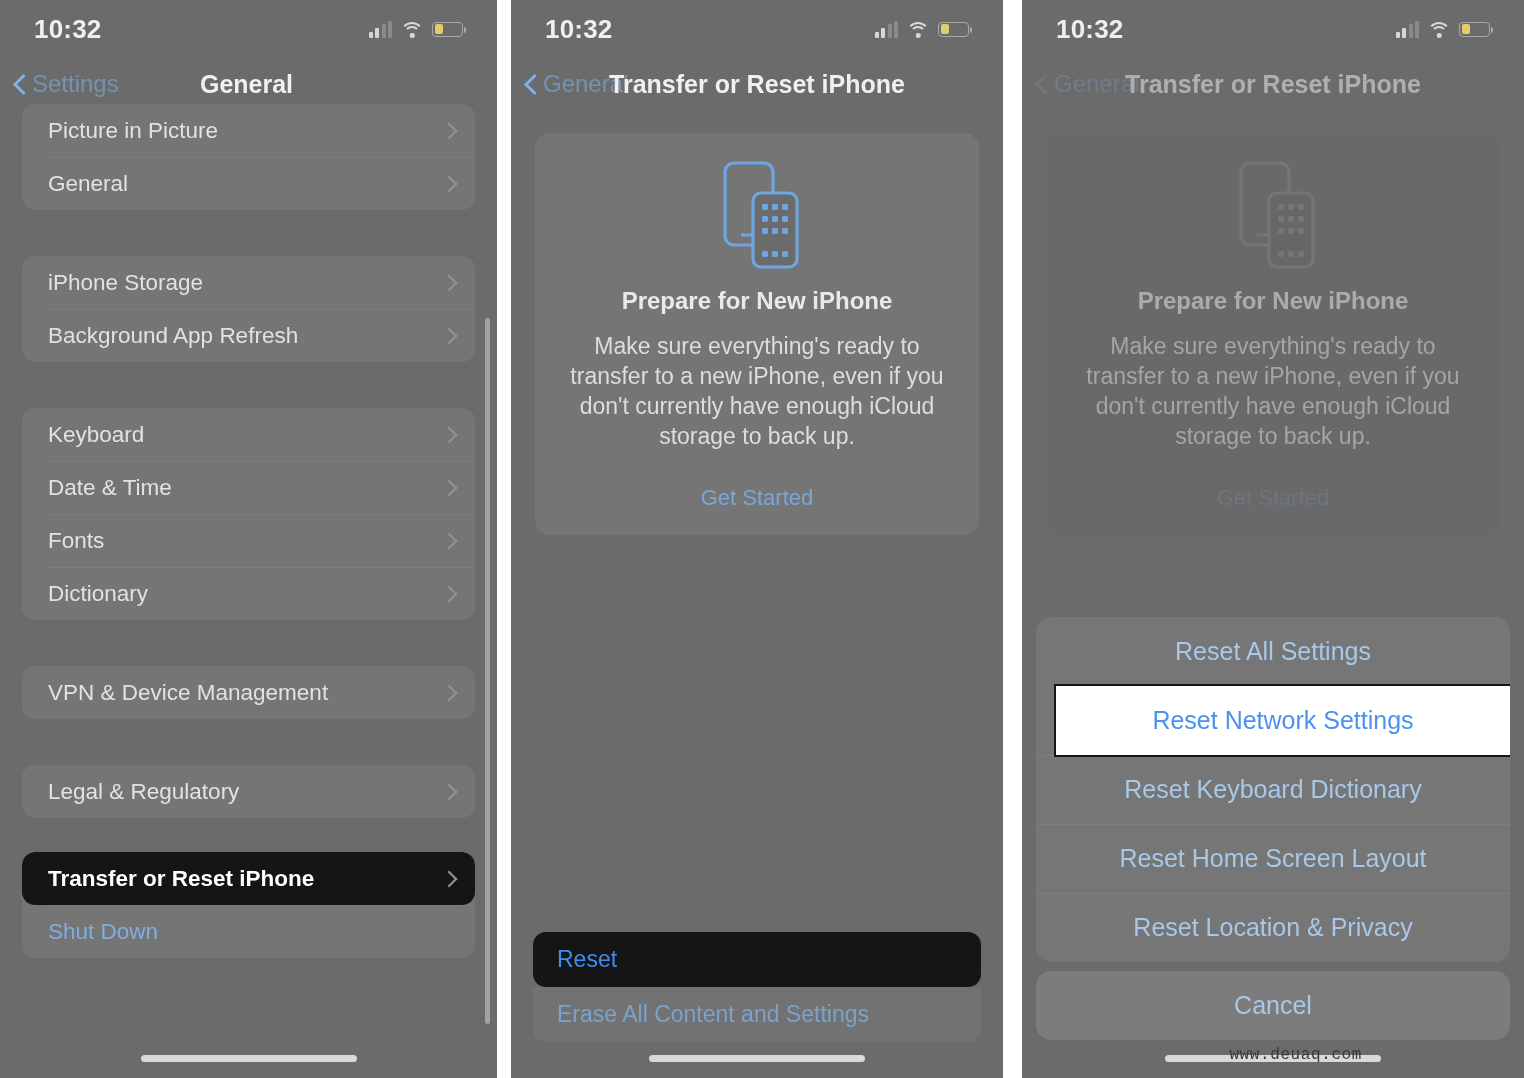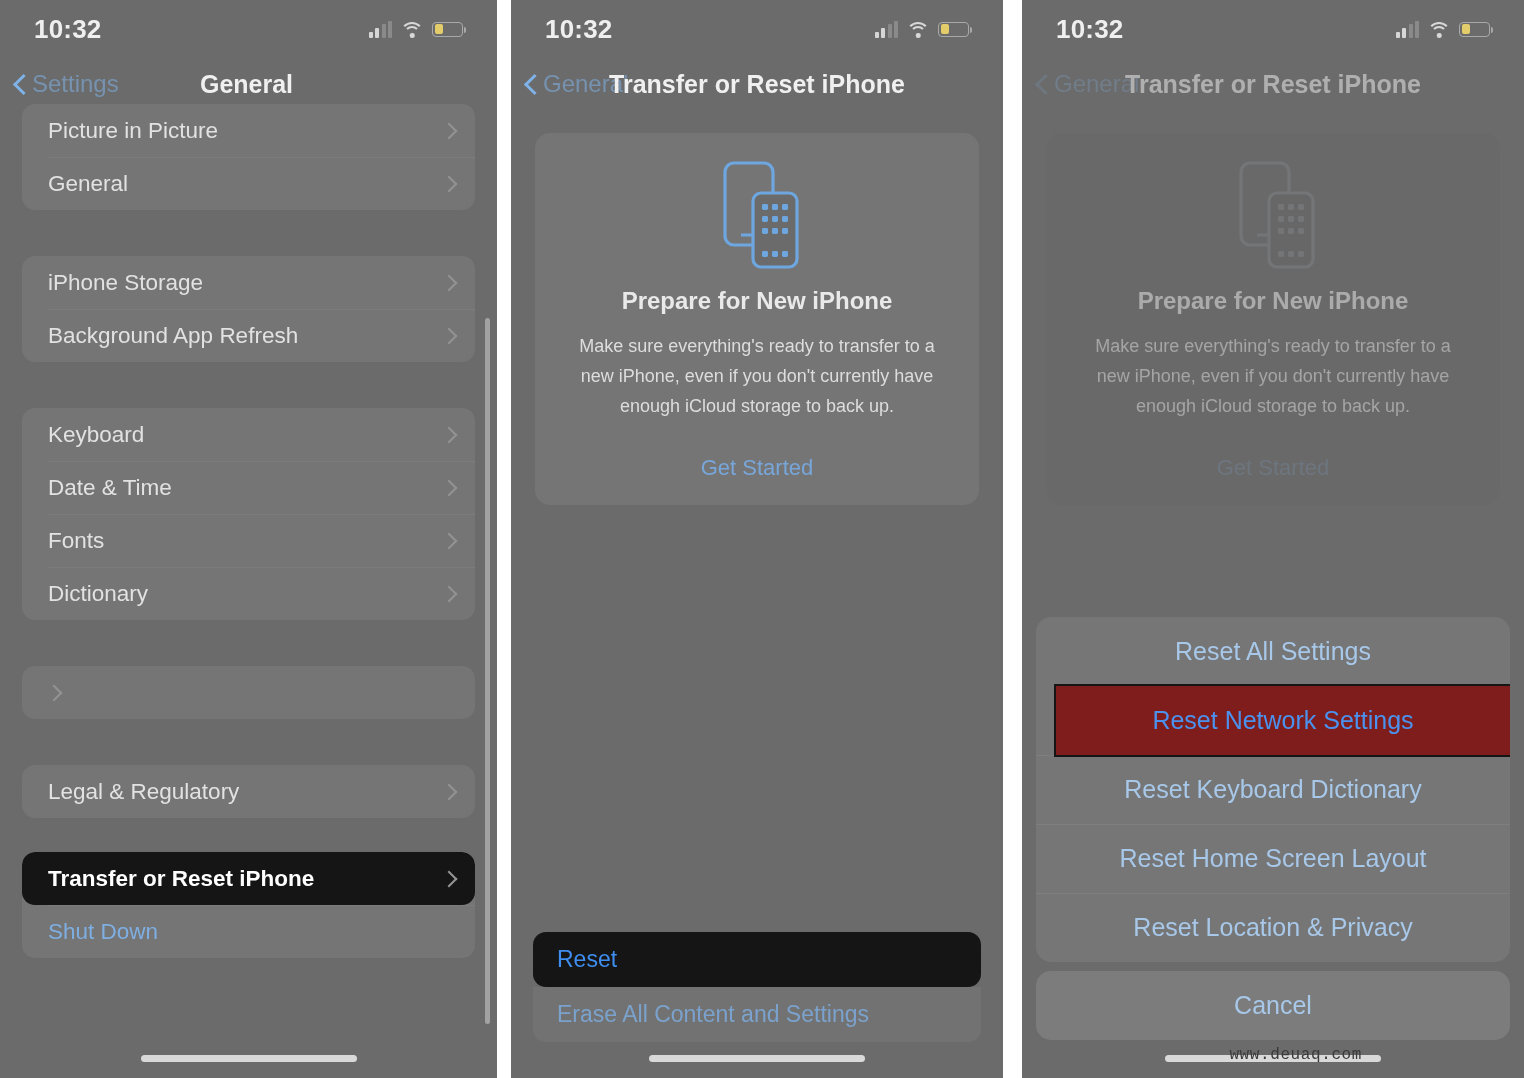--- a/index.html
+++ b/index.html
@@ -248,21 +248,21 @@
   }
   .prep-title {
     color: #e9e9e9;
     font-size: 24px;
     font-weight: 600;
     margin-bottom: 16px;
     filter: blur(0.3px);
   }
   .prep-body {
     color: #dddddd;
-    font-size: 18px;
+    font-size: 23px;
     line-height: 30px;
     padding: 0 10px;
     filter: blur(0.35px);
   }
   .prep-cta {
     margin-top: 34px;
     color: #79ace5;
     font-size: 22px;
     filter: blur(0.45px);
     opacity: 0.9;
@@ -317,21 +317,21 @@
     filter: blur(0.45px);
   }
   .sheet-item + .sheet-item::before {
     content: "";
     position: absolute;
     top: 0; left: 0; right: 0;
     height: 1px;
     background: rgba(255,255,255,0.07);
   }
   .sheet-item.hl {
-    background: #7f1d1d;
+    background: #ffffff;
     color: #4b92ef;
     filter: none;
     font-weight: 500;
     box-shadow: 0 0 0 2px #151515;
     z-index: 2;
     margin-left: 20px;
   }
   .sheet-item.hl::before { display: none; }
   .sheet-cancel {
     margin-top: 9px;
@@ -438,20 +438,21 @@
         <div class="row">
           <span class="lbl">Dictionary</span>
           <span class="disc"></span>
         </div>
       </div>
 
       <div class="spacer-md"></div>
 
       <div class="group">
         <div class="row">
+          <span class="lbl">VPN &amp; Device Management</span>
           <span class="disc"></span>
         </div>
       </div>
 
       <div class="spacer-md"></div>
 
       <div class="group">
         <div class="row">
           <span class="lbl">Legal &amp; Regulatory</span>
           <span class="disc"></span>

